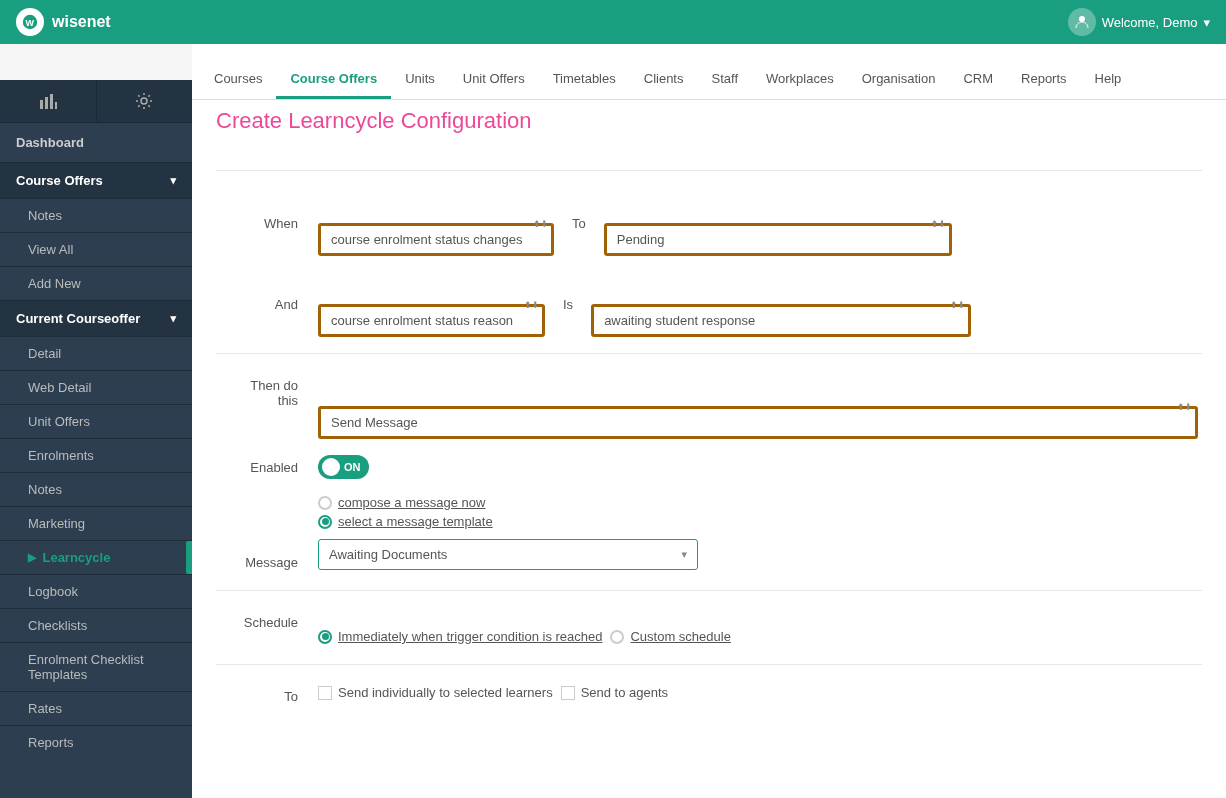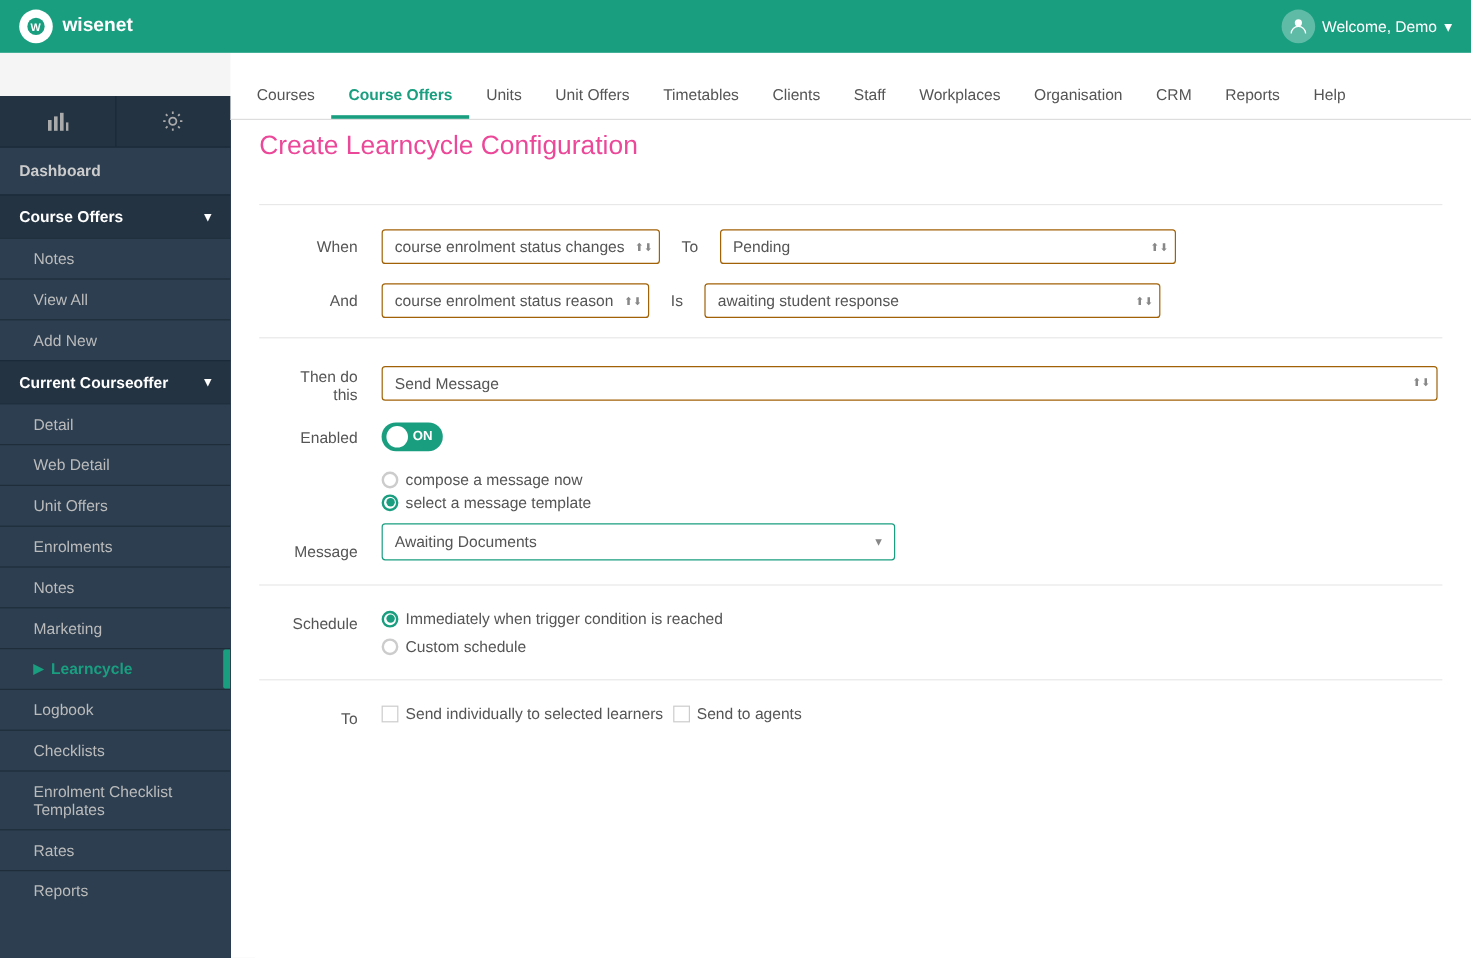--- a/index.html
+++ b/index.html
@@ -186,30 +186,31 @@
       content: '⬆⬇';
       position: absolute;
       right: 6px;
       top: 50%;
       transform: translateY(-50%);
       color: #888;
       font-size: 9px;
       pointer-events: none;
     }
     .select-wrapper select {
-      border: 1px solid #a16207;
+      border: 3px solid #a16207;
       border-radius: 3px;
       padding: 6px 28px 6px 10px;
       font-size: 13px;
       color: #555;
       background: white;
       appearance: none;
       -webkit-appearance: none;
       cursor: pointer;
       width: 100%;
+      margin-top: 32px;
     }
     .select-large { width: 380px; }
     .select-medium { width: 180px; }
     .connector-text {
       color: #555;
       font-size: 13px;
       padding: 0 6px;
     }
 
     
@@ -232,20 +233,21 @@
       font-size: 11px;
       font-weight: bold;
     }
     .radio-item {
       display: flex;
       align-items: center;
       gap: 6px;
       cursor: pointer;
       font-size: 13px;
       color: #555;
+      text-decoration: underline;
     }
     .radio-circle {
       width: 14px; height: 14px;
       border-radius: 50%;
       border: 2px solid #ccc;
       display: flex; align-items: center; justify-content: center;
       flex-shrink: 0;
     }
     .radio-circle.checked {
       border-color: #1a9e80;
@@ -258,21 +260,21 @@
     }
 
     
     .dropdown-select {
       display: flex;
       align-items: center;
       justify-content: space-between;
       border: 1px solid #1a9e80;
       border-radius: 3px;
       padding: 7px 10px;
-      width: 428px;
+      width: 380px;
       cursor: pointer;
       background: white;
       color: #555;
       font-size: 13px;
       margin-top: 6px;
     }
     .dropdown-arrow {
       color: #888;
       font-size: 11px;
     }
@@ -424,21 +426,21 @@
 
   <div class="form-row">
     <span class="form-label">When</span>
     <div class="select-wrapper">
       <select class="select-large">
         <option>course enrolment status changes</option>
       </select>
     </div>
     <span class="connector-text">To</span>
     <div class="select-wrapper">
-      <select class="select-medium" style="width:380px;">
+      <select class="select-medium" style="width:348px;">
         <option>Pending</option>
       </select>
     </div>
   </div>
 
   <div class="form-row">
     <span class="form-label">And</span>
     <div class="select-wrapper">
       <select class="select-large">
         <option>course enrolment status reason</option>
@@ -486,21 +488,21 @@
         <span>Awaiting Documents</span>
         <span class="dropdown-arrow">▾</span>
       </div>
     </div>
   </div>
 
   <hr class="divider" style="margin-top:20px;">
 
   <div class="form-row" style="align-items:flex-start;">
     <span class="form-label" style="padding-top:4px;">Schedule</span>
-    <div style="display:flex;flex-direction:column;gap:8px;">
+    <div style="display:flex;flex-direction:row;gap:8px;margin-top:18px;">
       <div class="radio-item">
         <div class="radio-circle checked"></div>
         <span>Immediately when trigger condition is reached</span>
       </div>
       <div class="radio-item">
         <div class="radio-circle"></div>
         <span>Custom schedule</span>
       </div>
     </div>
   </div>

